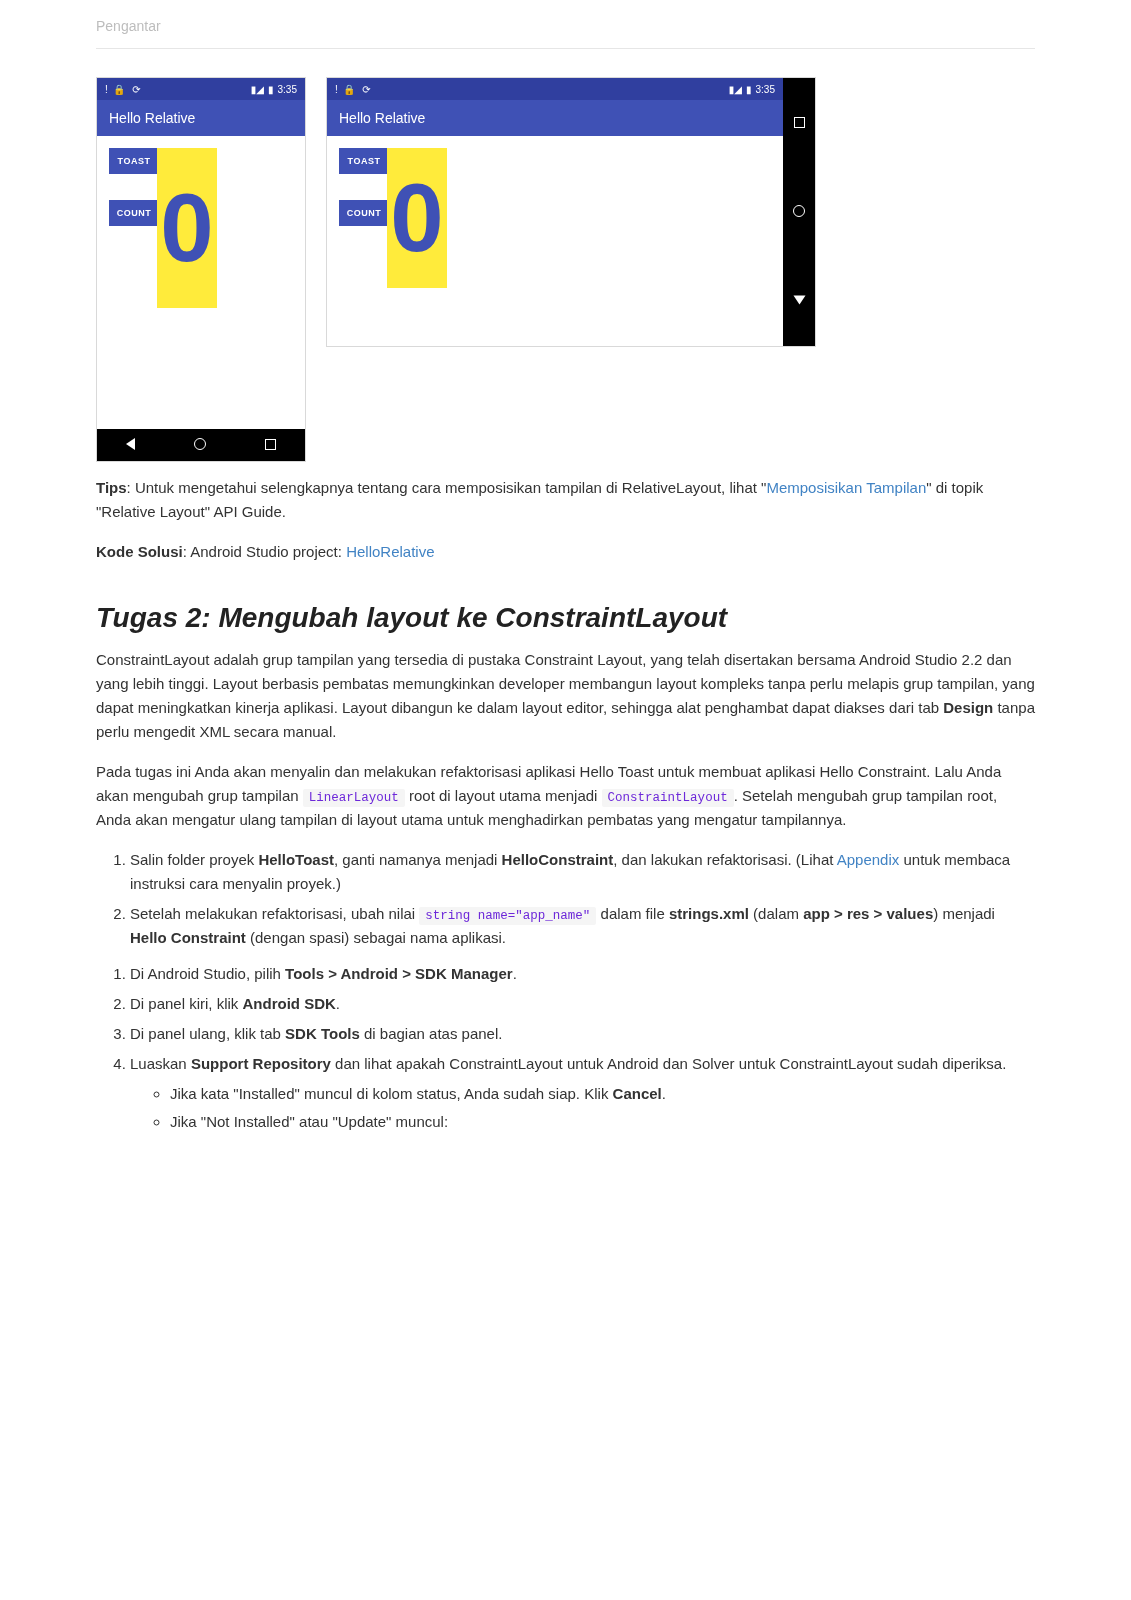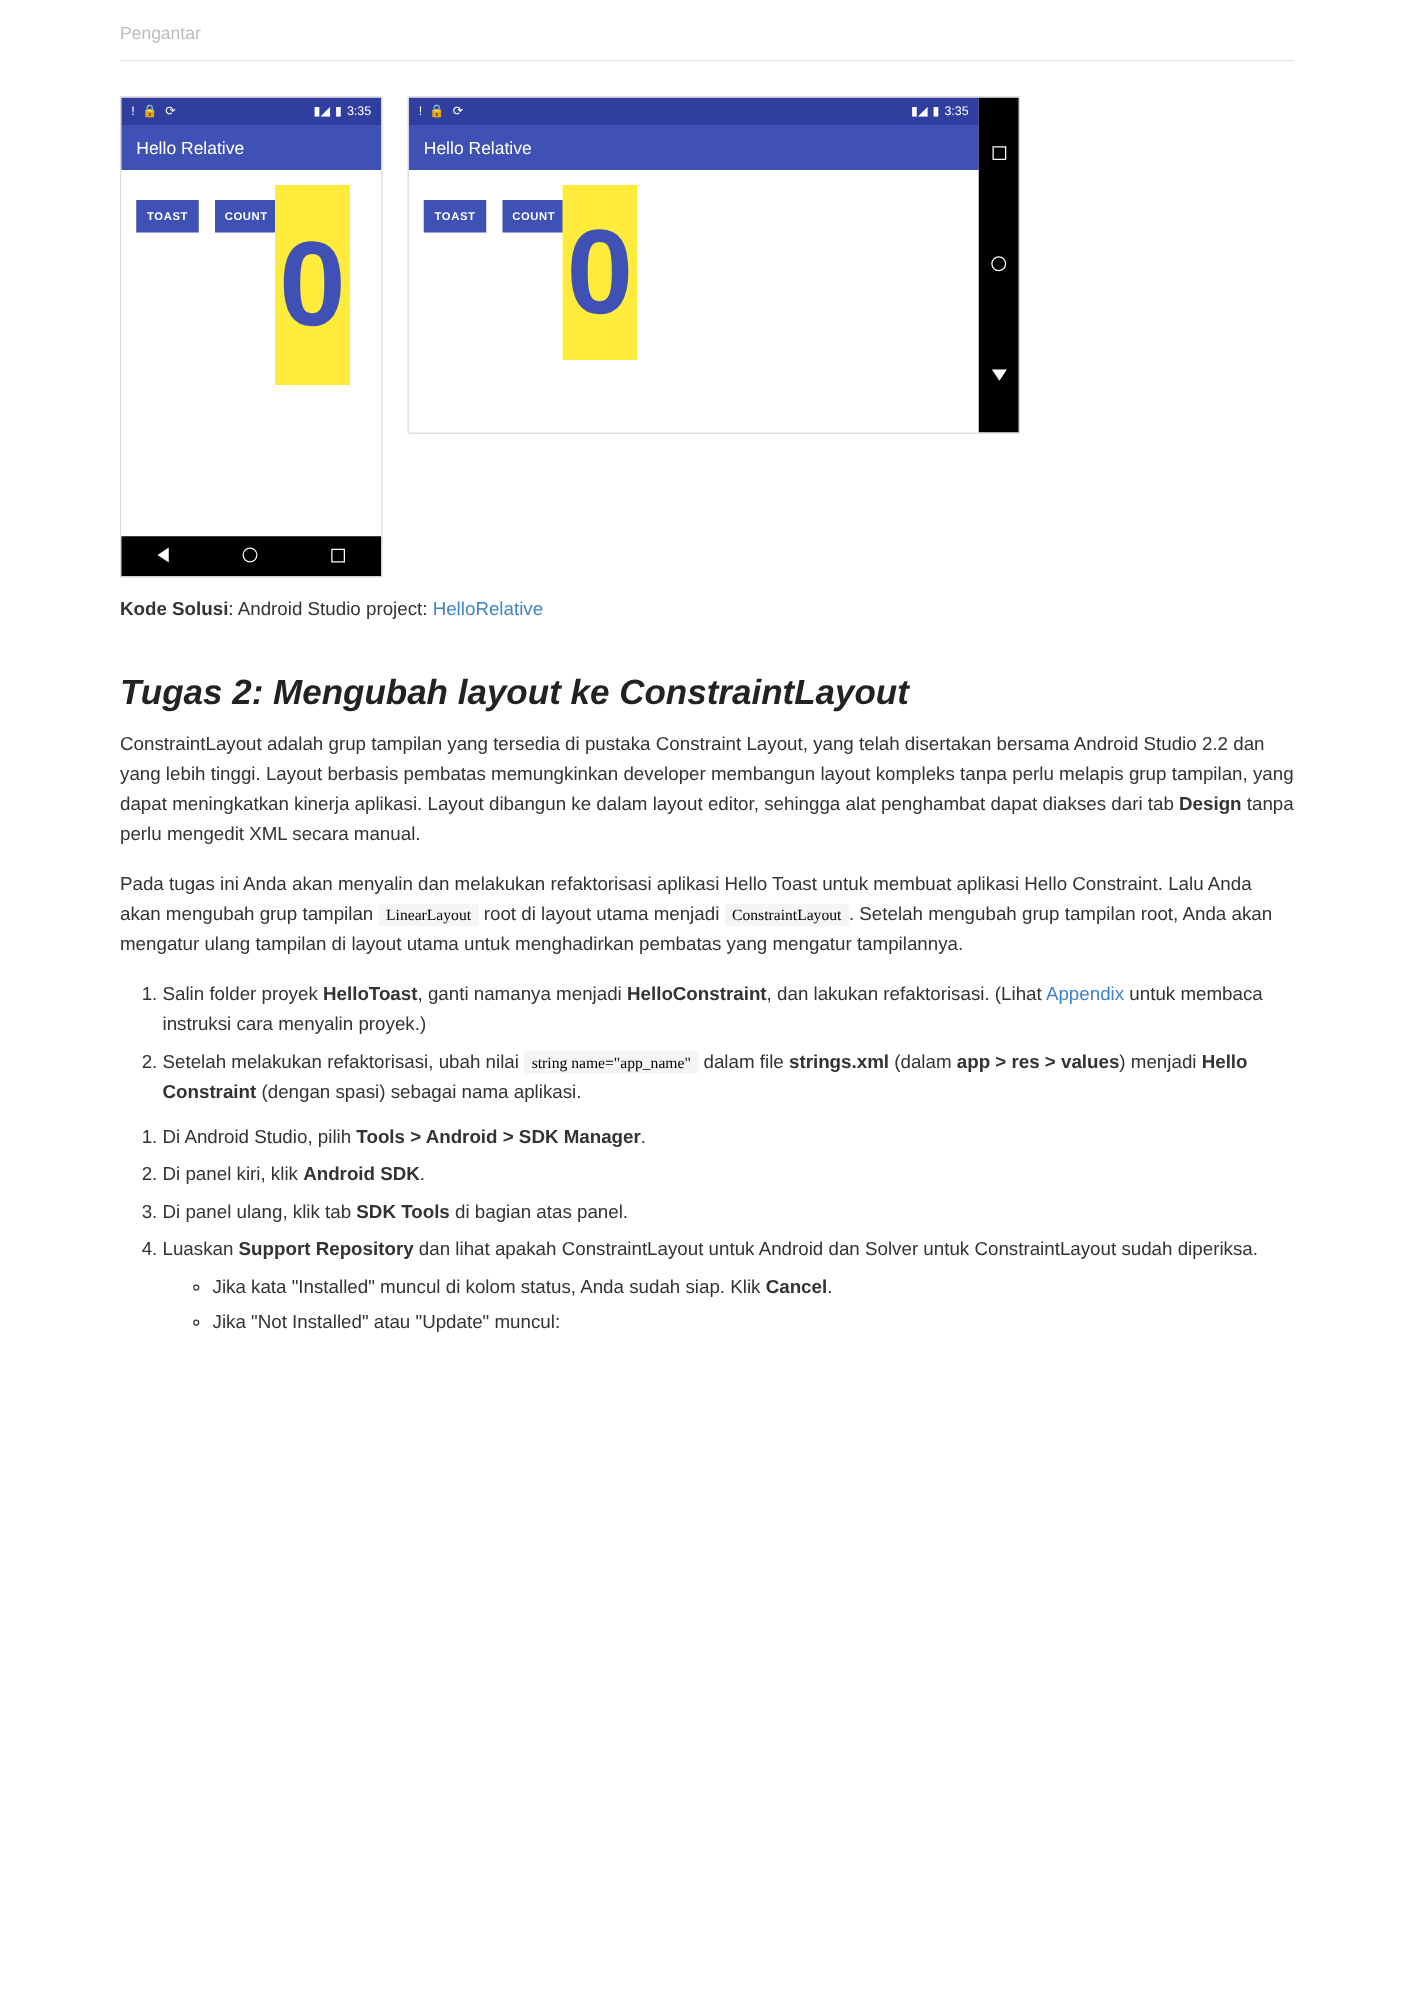--- a/index.html
+++ b/index.html
@@ -58,21 +58,21 @@
     font-size: 14px;
     font-weight: 500;
   }
   .phone-body {
     flex: 1;
     background: #fff;
     padding: 12px;
     display: flex;
     align-items: flex-start;
   }
-  .btn-col { display:flex; gap:13px;margin-top:12px; }
+  .btn-col { display:flex; flex-direction:column; gap:26px; }
   .mbtn {
     background: #3F51B5;
     color: #fff;
     font-size: 9px;
     font-weight: bold;
     padding: 8px 0;
     width: 50px;
     text-align: center;
     letter-spacing: 0.5px;
   }
@@ -105,25 +105,25 @@
     width: 32px;
     height: auto;
   }
   .nav-ico { color:#fff; font-size:14px; }
   .tips-block { margin-top: 14px; font-size:15px; line-height:1.55; }
   .link { color:#4183c4; text-decoration:none; }
   h2.section { font-size: 28px; font-weight: 700; margin: 38px 0 14px 0; color:#222;font-style:italic; }
   p.body { font-size:15px; line-height:1.6; margin: 0 0 16px 0; }
   code.inline {
     background:#f5f5f5;
-    font-family: Liberation Serif, serif;
+    font-family: Liberation Mono, monospace;
     font-size: 12.5px;
     padding: 2px 6px;
     border-radius: 2px;
-    color:#000000;
+    color:#6d28d9;
   }
   h3.sub { font-size: 20px; font-weight:700; margin: 26px 0 10px 0; color:#222;}
   ol.num { padding-left: 34px; margin: 8px 0 12px 0; }
   ol.num li { font-size:15px; line-height:1.6; margin-bottom:6px; }
   ul.circ { list-style: circle; padding-left: 40px; margin-top:6px;}
   ul.circ li { font-size:15px; line-height:1.6; margin-bottom:4px;}
   .footer-line {
     border-top:1px solid #e6e6e6;
     margin-top: 28px;
     padding-top: 14px;
@@ -209,20 +209,23 @@
         </div>
       </div>
       <div class="nav-bar vert">
         <span class="nav-ico"><span class="sq-o"></span></span>
         <span class="nav-ico"><span class="circ-o"></span></span>
         <span class="nav-ico"><span class="tri" style="transform:rotate(-90deg)"></span></span>
       </div>
     </div>
   </div>
 
+  <p class="body tips-block">
+    <b>Tips</b><span>: Untuk mengetahui selengkapnya tentang cara memposisikan tampilan di RelativeLayout, lihat "</span><a class="link">Memposisikan Tampilan</a><span>" di topik "Relative Layout" API Guide.</span>
+  </p>
 
   <p class="body">
     <b>Kode Solusi</b><span>: Android Studio project: </span><a class="link">HelloRelative</a>
   </p>
 
   <h2 class="section">Tugas 2: Mengubah layout ke ConstraintLayout</h2>
 
   <p class="body">
     <span>ConstraintLayout adalah grup tampilan yang tersedia di pustaka Constraint Layout, yang telah disertakan bersama Android Studio 2.2 dan yang lebih tinggi. Layout berbasis pembatas memungkinkan developer membangun layout kompleks tanpa perlu melapis grup tampilan, yang dapat meningkatkan kinerja aplikasi. Layout dibangun ke dalam layout editor, sehingga alat penghambat dapat diakses dari tab </span><b>Design</b><span> tanpa perlu mengedit XML secara manual.</span>
   </p>

